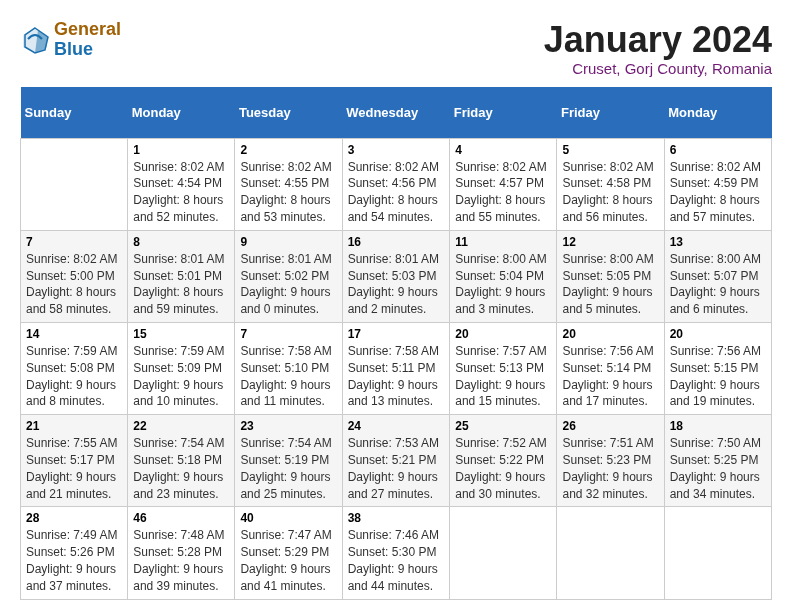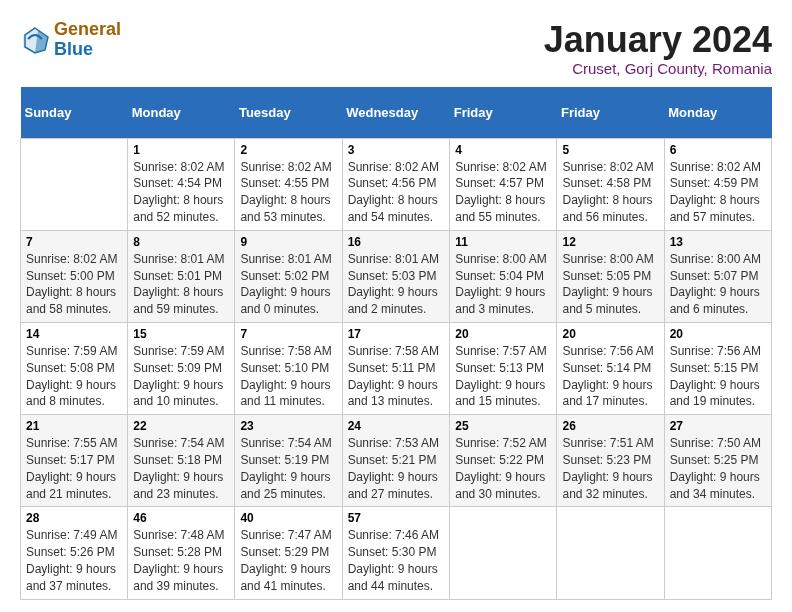--- a/index.html
+++ b/index.html
@@ -228,39 +228,39 @@
         </td>
         <td>
           <span class="day-num">25</span>
           <div class="day-info">Sunrise: 7:52 AM<br>Sunset: 5:22 PM<br>Daylight: 9 hours and 30 minutes.</div>
         </td>
         <td>
           <span class="day-num">26</span>
           <div class="day-info">Sunrise: 7:51 AM<br>Sunset: 5:23 PM<br>Daylight: 9 hours and 32 minutes.</div>
         </td>
         <td>
-          <span class="day-num">27</span>
+          <span class="day-num">18</span>
           <div class="day-info">Sunrise: 7:50 AM<br>Sunset: 5:25 PM<br>Daylight: 9 hours and 34 minutes.</div>
         </td>
       </tr>
       <tr>
         <td>
           <span class="day-num">28</span>
           <div class="day-info">Sunrise: 7:49 AM<br>Sunset: 5:26 PM<br>Daylight: 9 hours and 37 minutes.</div>
         </td>
         <td>
           <span class="day-num">46</span>
           <div class="day-info">Sunrise: 7:48 AM<br>Sunset: 5:28 PM<br>Daylight: 9 hours and 39 minutes.</div>
         </td>
         <td>
           <span class="day-num">40</span>
           <div class="day-info">Sunrise: 7:47 AM<br>Sunset: 5:29 PM<br>Daylight: 9 hours and 41 minutes.</div>
         </td>
         <td>
-          <span class="day-num">57</span>
+          <span class="day-num">38</span>
           <div class="day-info">Sunrise: 7:46 AM<br>Sunset: 5:30 PM<br>Daylight: 9 hours and 44 minutes.</div>
         </td>
         <td class="empty-cell"></td>
         <td class="empty-cell"></td>
         <td class="empty-cell"></td>
       </tr>
     </tbody>
 </table>
 
 </body></html>

